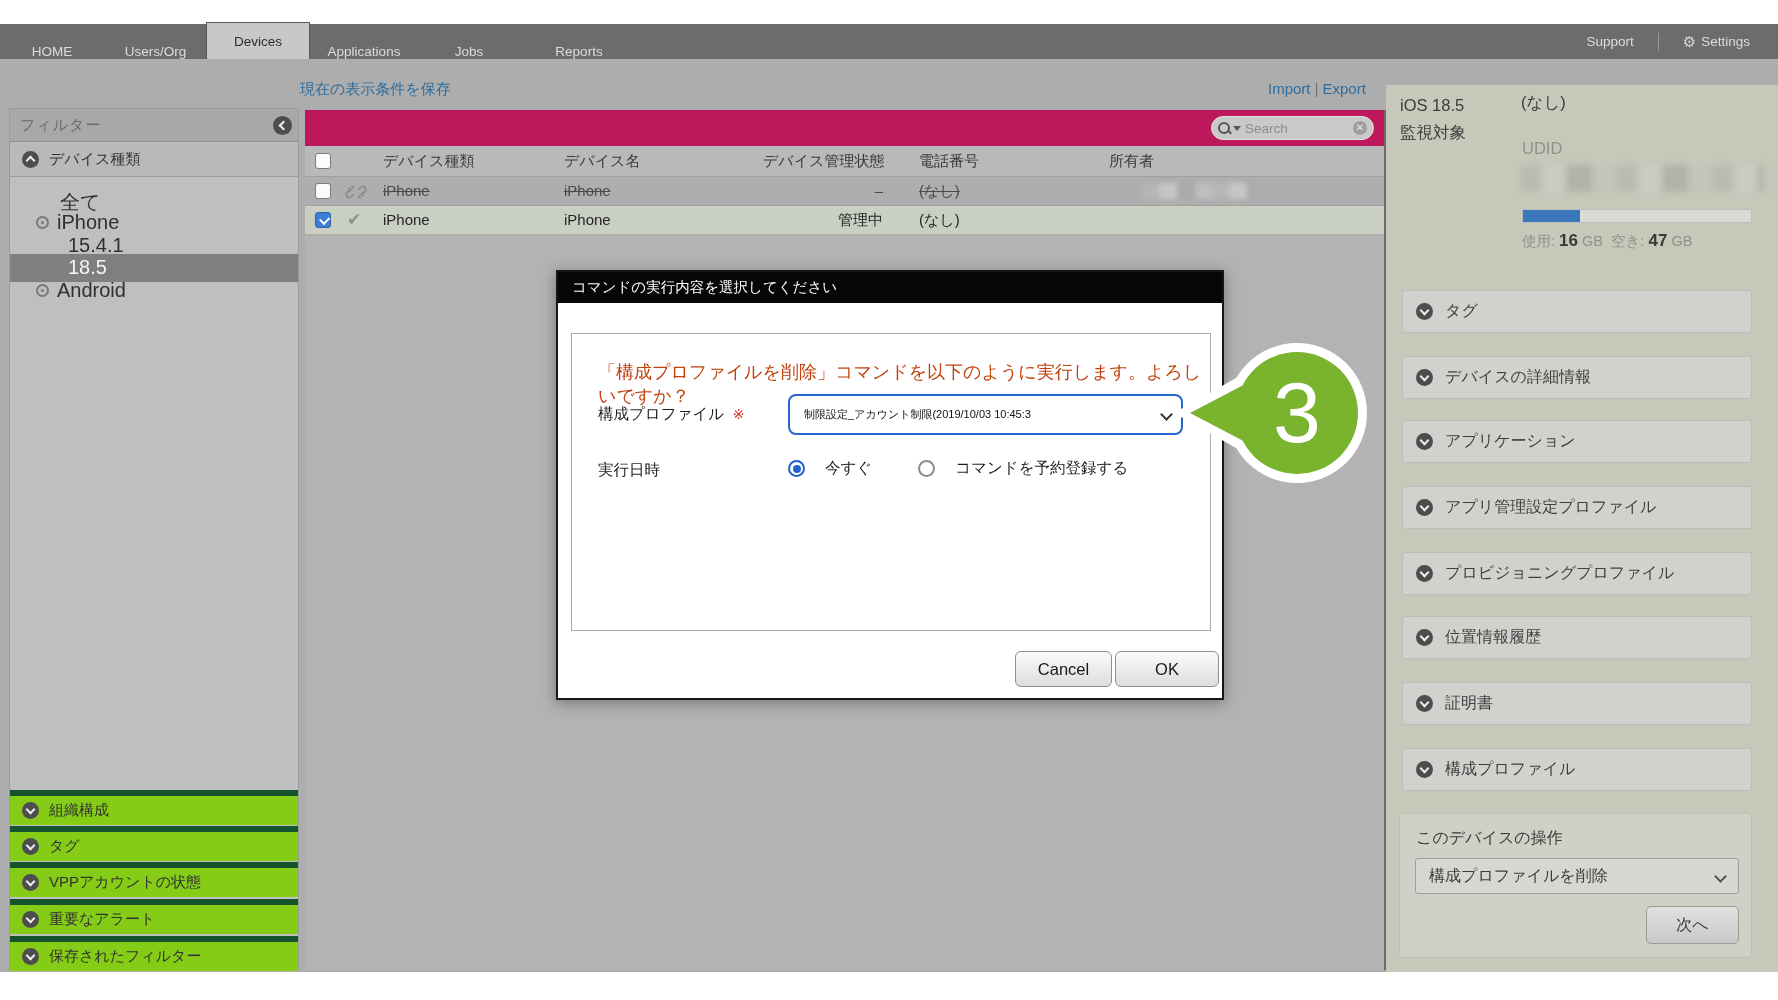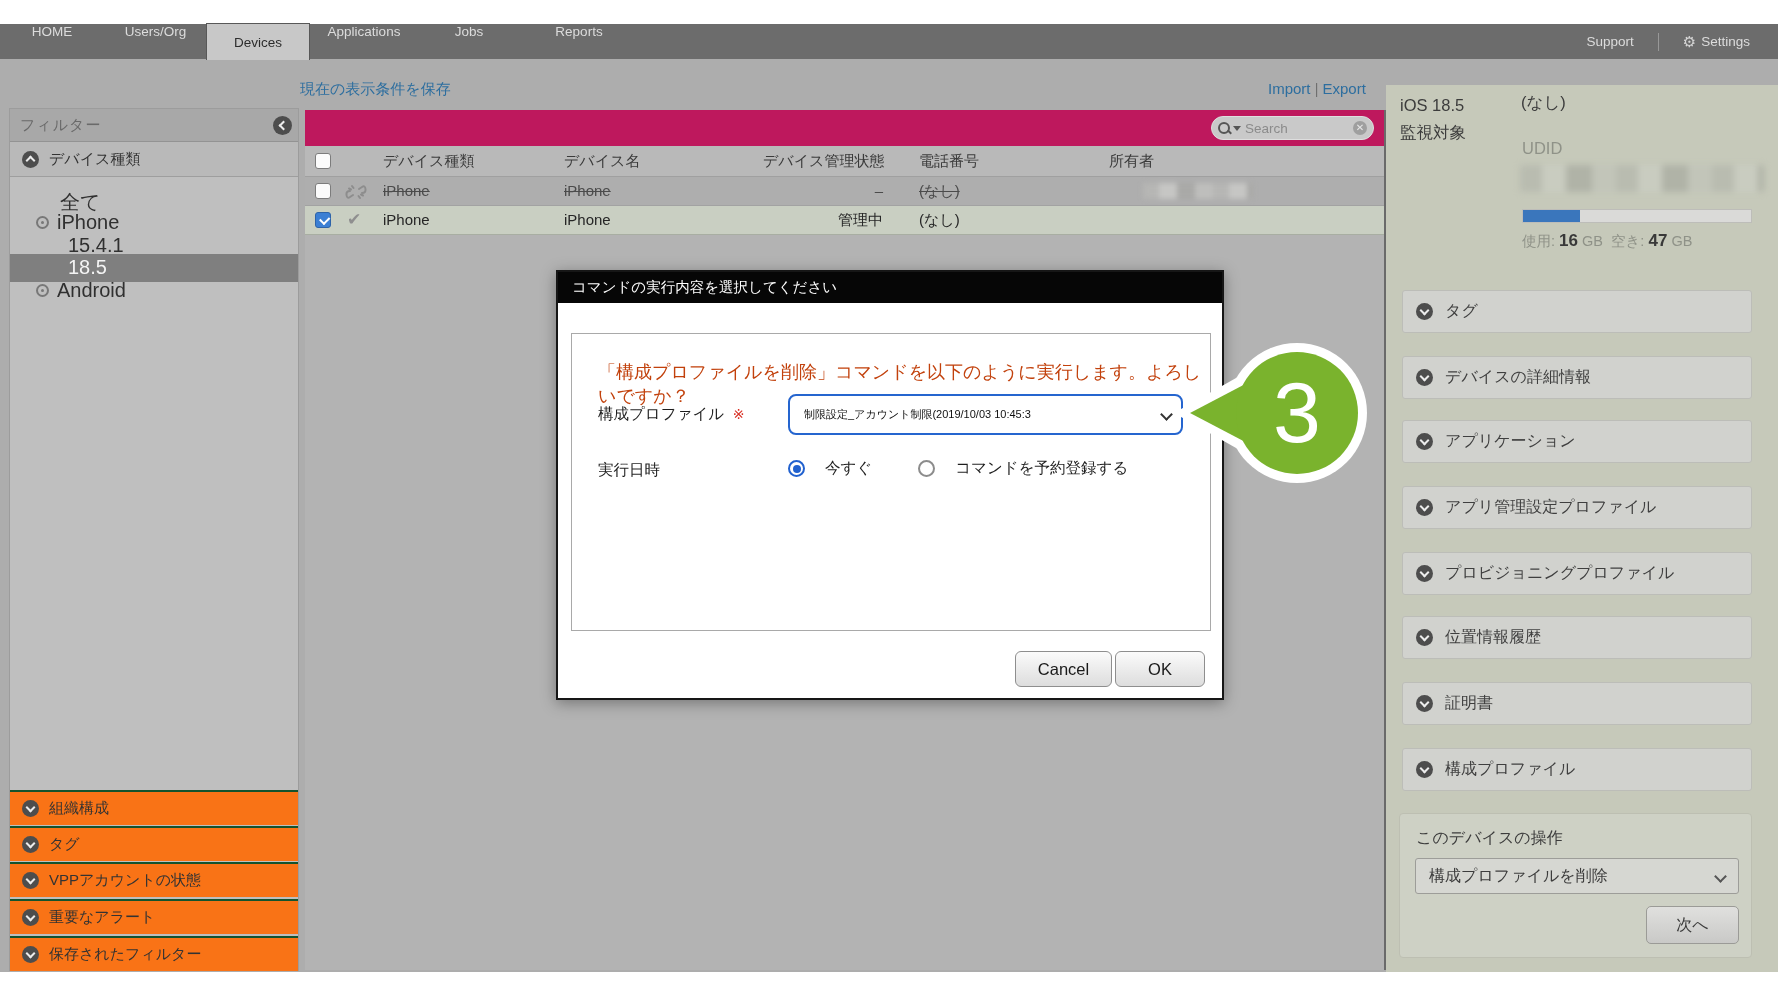--- a/index.html
+++ b/index.html
@@ -3,21 +3,21 @@
 <meta charset="utf-8">
 <style>
   * { margin:0; padding:0; box-sizing:border-box; }
   html,body { width:1778px; height:1000px; background:#ffffff; overflow:hidden;
     font-family:"Liberation Sans","DejaVu Sans",sans-serif; }
   .abs { position:absolute; }
   #stage { position:relative; width:1778px; height:1000px; background:#ffffff; }
   #canvas { position:absolute; left:0; top:24px; width:1778px; height:948px; background:#adadad; }
 
   
-  #nav { position:absolute; left:0; top:24px; width:1778px; height:35px; background:#6c6c6c; display:flex; align-items:flex-start; }
+  #nav { position:absolute; left:0; top:24px; width:1778px; height:35px; background:#6c6c6c; display:flex; align-items:flex-end; }
   .tab { color:#dcdcdc; font-size:13.5px; display:flex; align-items:center; justify-content:center; cursor:pointer; position:relative; }
   .tab-sep { width:1px; background:#989898; margin:8px 0; }
   .tab.active { background:#c8c8c8; color:#2d2d2d; border:1px solid #585858; border-bottom:none; margin-top:-1px; height:37px; }
   #nav-right { position:absolute; right:18px; top:0; height:35px; display:flex; align-items:center; gap:14px; }
   #nav-right .tab { padding:0 10px; }
   .gear { color:#d6d6d6; font-size:15px; margin-right:5px; }
 
   
   .blue-link { color:#2d6e9f; font-size:15px; text-decoration:none; cursor:pointer; }
   .link-sep { color:#6f6f6f; font-size:14px; }
@@ -27,21 +27,21 @@
   #sidebar-header { position:absolute; left:0; top:0; width:100%; height:33px; background:#a8a8a8; border-bottom:1px solid #939393; display:flex; align-items:center; padding:0 10px; }
   #sidebar-header .title { color:#6a6a6a; font-size:15px; letter-spacing:1px; }
   .collapse-btn { position:absolute; right:6px; top:7px; width:19px; height:19px; border-radius:50%; background:#4d4d4d; cursor:pointer; }
   .chev { position:absolute; width:7px; height:7px; border-left:2px solid #ececec; border-bottom:2px solid #ececec; }
   .chev.left  { left:7px; top:6px;  transform:rotate(45deg); }
   .chev.up    { left:5px; top:7px;  transform:rotate(135deg); }
   .chev.down  { left:5px; top:4px;  transform:rotate(-45deg); }
   .cicon { width:17px; height:17px; border-radius:50%; background:#4d4d4d; position:relative; flex:0 0 auto; }
   .cicon .chev.up   { left:5px; top:6.5px; }
   .cicon .chev.down { left:5px; top:3.5px; }
-  .section-row { position:absolute; left:0; width:100%; height:35px; display:flex; align-items:center; gap:10px; padding:0 12px; border-top:2px solid #14532d; color:#333; font-size:15px; cursor:pointer; background:#f97316; }
+  .section-row { position:absolute; left:0; width:100%; height:35px; display:flex; align-items:center; gap:10px; padding:0 12px; border-top:6px solid #14532d; color:#333; font-size:15px; cursor:pointer; background:#84cc16; }
   .section-row.first { border-top:none; background:#b9b9b9; border-bottom:1px solid #9e9e9e; }
   .oicon { width:13px; height:13px; border-radius:50%; border:2px solid #787878; position:relative; flex:0 0 auto; }
   .oicon::after { content:""; position:absolute; left:3px; top:3px; width:3px; height:3px; border-radius:50%; background:#787878; }
   .f-item { position:absolute; color:#303030; font-size:20px; cursor:pointer; display:flex; align-items:center; gap:8px; }
   .f-item.selected { left:0; width:100%; background:#7f7f7f; color:#f4f4f4; padding:2px 0 3px 58px; }
 
   
   #table { position:absolute; left:305px; top:110px; width:1081px; height:860px; background:#b3b3b3; border-right:2px solid #6a6a6a; }
   #table-toolbar { position:absolute; left:0; top:0; width:100%; height:36px; background:#be185d; }
   #search-box { position:absolute; right:10px; top:6px; width:163px; height:24px; background:#c9c9c9; border:1px solid #dedede; border-radius:13px; display:flex; align-items:center; padding:0 6px; }
@@ -74,21 +74,21 @@
   .req-mark { color:#d93025; font-size:14px; }
   #profile-select { position:absolute; left:216px; top:60px; width:395px; height:41px; border:2px solid #2565cf; border-radius:8px; background:#fff; display:flex; align-items:center; padding:0 28px 0 14px; cursor:pointer; overflow:hidden; }
   #profile-select .val { font-size:11px; color:#101010; white-space:nowrap; overflow:hidden; }
   .sel-chev { position:absolute; right:10px; top:14px; width:9px; height:9px; border-left:2px solid #333; border-bottom:2px solid #333; transform:rotate(-45deg); }
   .radio { width:17px; height:17px; border-radius:50%; border:2px solid #8c8c8c; background:#fff; position:relative; flex:0 0 auto; cursor:pointer; }
   .radio.on { border-color:#2161cf; }
   .radio.on::after { content:""; position:absolute; left:2.5px; top:2.5px; width:8px; height:8px; border-radius:50%; background:#2161cf; }
   .radio-group { position:absolute; left:216px; top:124px; display:flex; align-items:center; gap:20px; font-size:15.5px; color:#1e1e1e; }
   .btn { position:absolute; height:36px; border:1px solid #8e8e8e; border-radius:6px; background:linear-gradient(#fbfbfb,#dddddd); font-size:16.5px; color:#1a1a1a; display:flex; align-items:center; justify-content:center; cursor:pointer; }
   #btn-cancel { left:457px; top:379px; width:97px; }
-  #btn-ok { left:557px; top:379px; width:90px; }
+  #btn-ok { left:557px; top:379px; width:104px; }
 
   
   #badge { position:absolute; left:1166px; top:322px; width:212px; height:182px; pointer-events:none; }
   #badge-num { position:absolute; left:96px; top:38px; width:70px; height:104px; color:#ffffff; font-size:86px; font-weight:500; text-align:center; line-height:104px; }
 
   
   #dpanel { position:absolute; left:1386px; top:85px; width:392px; height:887px; background:#c6c9ba; }
   .dp-text { position:absolute; font-size:16.5px; color:#3c3c3c; }
   .dp-gray { color:#8f9288; }
   #storage-track { position:absolute; left:136px; top:124px; width:230px; height:14px; background:#dadad8; border:1px solid #bdbdb9; }

